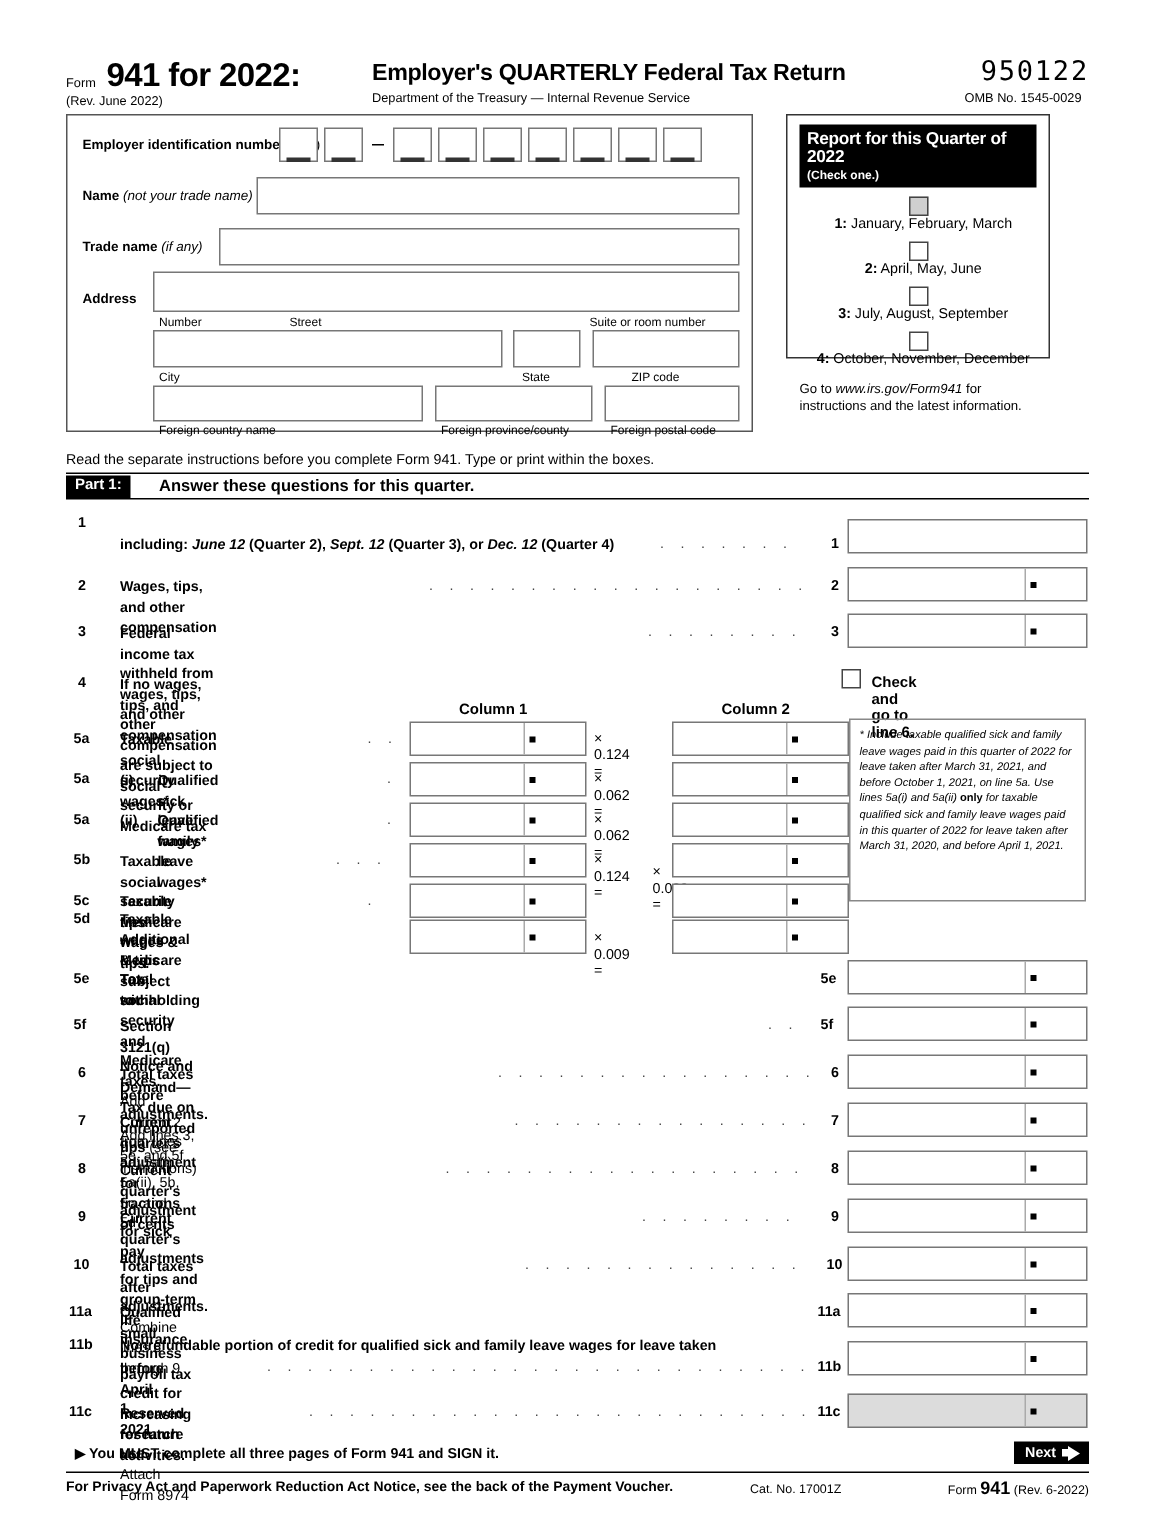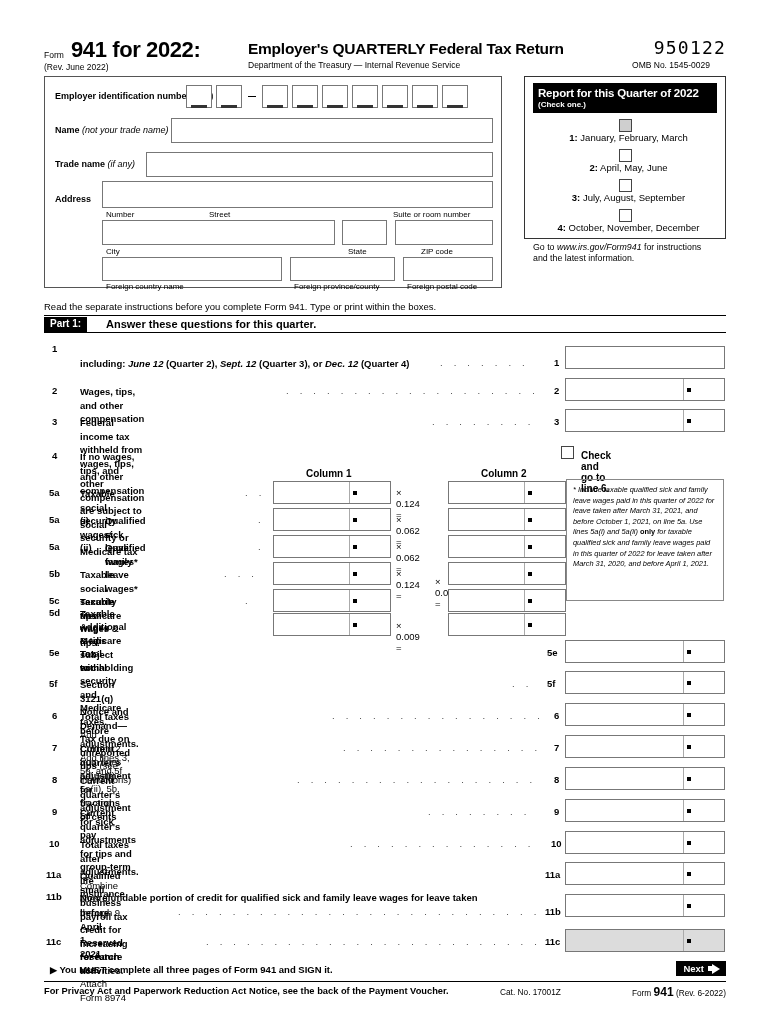--- a/index.html
+++ b/index.html
@@ -15,39 +15,39 @@
 
   
   .hdr { position: absolute; left: 44px; top: 36px; width: 682px; height: 40px; }
   .hdr-form-lbl { position: absolute; left: 0; top: 14px; font-size: 8.5px; }
   .hdr-rev { position: absolute; left: 0; top: 26px; font-size: 8.5px; }
   .hdr-941 { position: absolute; left: 27px; top: 1px; font-size: 22px; font-weight: bold; letter-spacing: -0.4px; }
   .hdr-title { position: absolute; left: 204px; top: 4px; font-size: 15.5px; font-weight: bold; letter-spacing: -0.25px; }
   .hdr-dept { position: absolute; left: 204px; top: 24px; font-size: 8.5px; }
   .hdr-code { position: absolute; right: 0; top: 1px; font-size: 18px; font-family: "DejaVu Sans Mono", monospace;
               letter-spacing: 1.2px; text-align: right; width: 120px; }
-  .hdr-omb { position: absolute; right: 16px; top: 24px; font-size: 8.5px; text-align: right; width: 140px; }
+  .hdr-omb { position: absolute; right: 5px; top: 24px; font-size: 8.5px; text-align: right; width: 140px; }
 
   
   .empbox { position: absolute; left: 44px; top: 76px; width: 458px; height: 212px; border: 1.2px solid #555; }
   .fld-lbl { position: absolute; font-size: 9px; font-weight: bold; }
   .fld-lbl i { font-weight: normal; font-style: italic; }
   .fld-lbl .nrm { font-weight: normal; }
 
   .ein-row { position: absolute; left: 141px; top: 8px; display: flex; gap: 4px; }
   .ein-cell { width: 26px; height: 23px; border: 1.1px solid #777; position: relative; background: #fff; }
   .ein-cell::after { content:""; position:absolute; left:4px; right:4px; bottom:-1px; height:2.6px; background:#333; }
   .ein-dash { width: 12px; height: 23px; position: relative; }
   .ein-dash::after { content:""; position:absolute; left:2px; right:2px; top:11px; height:1.4px; background:#000; }
 
   .ibox { position: absolute; border: 1.2px solid #777; background: #fff; }
   .sublbl { position: absolute; font-size: 8px; }
 
   
-  .qbox { position: absolute; left: 524px; top: 76px; width: 202px; height: 163px; border: 1.3px solid #333; padding: 6px 8px; }
+  .qbox { position: absolute; left: 524px; top: 76px; width: 176px; height: 163px; border: 1.3px solid #333; padding: 6px 8px; }
   .qbanner { background: #000; color: #fff; padding: 4px 5px 4px 5px; }
   .qbanner .t1 { font-size: 11.5px; font-weight: bold; letter-spacing: -0.2px; }
   .qbanner .t2 { font-size: 8px; font-weight: bold; margin-top: 1px; }
   .qrow { display: flex; align-items: center; margin-top: 6px; flex-direction: column; }
   .qcb { width: 13px; height: 13px; border: 1.3px solid #444; background: #fff; flex: 0 0 auto; }
   .qcb.sel { background: #cfcfcf; }
   .qtxt { font-size: 9.5px; margin-left: 7px; }
   .qtxt b { font-weight: bold; }
   .qgo { font-size: 8.8px; margin-top: 9px; line-height: 1.25; }
   .qgo i { font-style: italic; }
@@ -144,21 +144,21 @@
 
     <div class="fld-lbl" style="left:10px; top:82px;">
       <span>Trade name</span>
       <i>(if any)</i>
     </div>
     <div class="ibox" style="left:101px; top:75px; width:347px; height:25px;"></div>
 
     <div class="fld-lbl" style="left:10px; top:117px;">Address</div>
     <div class="ibox" style="left:57px; top:104px; width:391px; height:27px;"></div>
     <div class="sublbl" style="left:61px; top:133px;">Number</div>
-    <div class="sublbl" style="left:148px; top:133px;margin-left:16px;">Street</div>
+    <div class="sublbl" style="left:148px; top:133px;">Street</div>
     <div class="sublbl" style="left:348px; top:133px;">Suite or room number</div>
 
     <div class="ibox" style="left:57px; top:143px; width:233px; height:25px;"></div>
     <div class="ibox" style="left:297px; top:143px; width:45px; height:25px;"></div>
     <div class="ibox" style="left:350px; top:143px; width:98px; height:25px;"></div>
     <div class="sublbl" style="left:61px; top:170px;">City</div>
     <div class="sublbl" style="left:303px; top:170px;">State</div>
     <div class="sublbl" style="left:376px; top:170px;">ZIP code</div>
 
     <div class="ibox" style="left:57px; top:180px; width:180px; height:24px;"></div>

